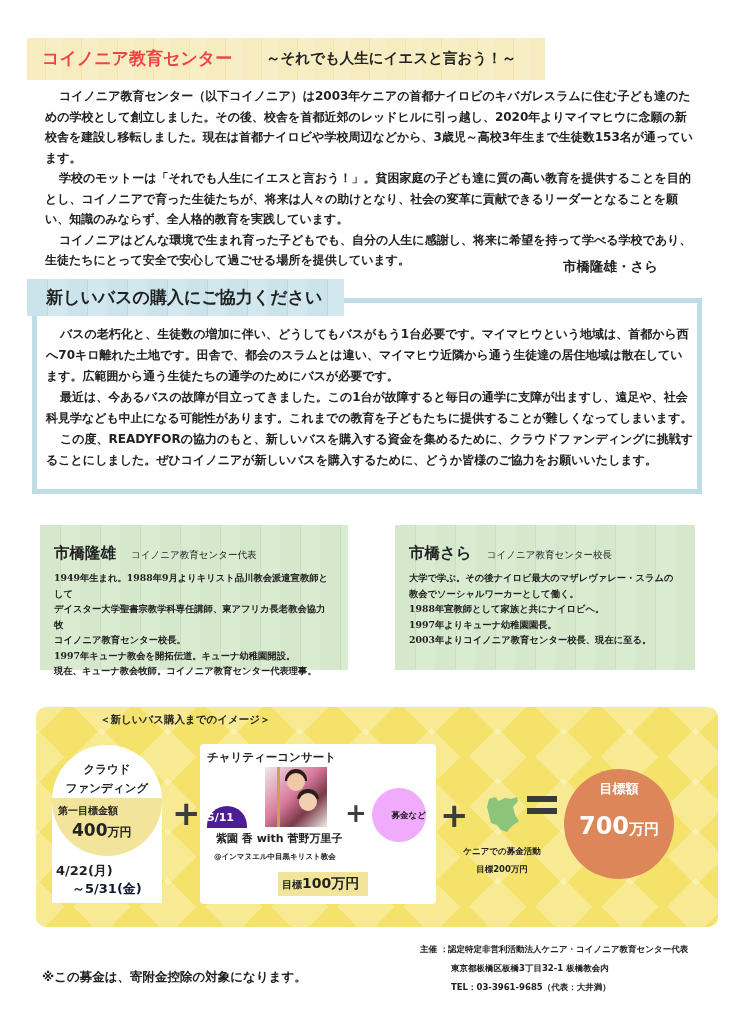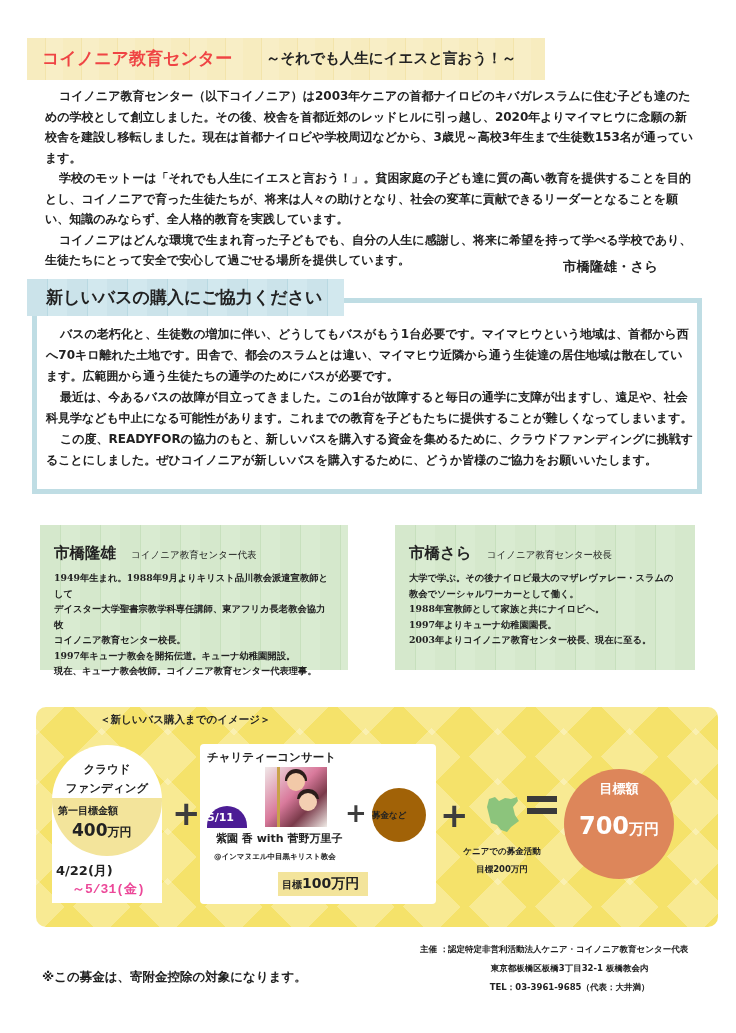--- a/index.html
+++ b/index.html
@@ -70,21 +70,21 @@
   }
   .cf-title { left: 52px; top: 760px; width: 110px; text-align: center; font-size: 11.5px; font-weight: bold; line-height: 19px; color: #222; }
   .cf-circle {
     left: 52px; top: 798px; width: 110px; height: 58px;
     background: #f3e49b; border-radius: 0 0 55px 55px;
   }
   .cf-goal-label { left: 58px; top: 804px; font-size: 10px; font-weight: bold; color: #222; }
   .cf-goal-amt { left: 72px; top: 820px; font-size: 17px; font-weight: bold; color: #222; white-space: nowrap; }
   .cf-goal-amt .unit { font-size: 12px; }
   .cf-date1 { left: 56px; top: 862px; font-size: 13px; font-weight: bold; color: #222; }
-  .cf-date2 { left: 72px; top: 880px; font-size: 13px; font-weight: bold; color: #ec4899; font-family: Liberation Mono, monospace; }
+  .cf-date2 { left: 72px; top: 880px; font-size: 13px; font-weight: bold; color: #0f172a; }
 
   .plus { font-size: 34px; font-weight: bold; color: #3d3d3d; line-height: 1; }
   .plus1 { left: 172px; top: 796px; }
   .plus2 { left: 345px; top: 800px; font-size: 26px; }
   .plus3 { left: 440px; top: 798px; }
   .equals { left: 527px; top: 796px; width: 30px; }
   .equals span { display: block; height: 6px; background: #3a3a3a; margin-bottom: 6px; }
 
   .concert-card { left: 200px; top: 744px; width: 236px; height: 160px; background: #fff; border-radius: 4px; }
   .concert-title { left: 207px; top: 750px; font-size: 11.5px; font-weight: bold; color: #222; white-space: nowrap; }
@@ -105,42 +105,42 @@
   .performers { left: 216px; top: 831px; font-size: 11px; font-weight: bold; color: #222; white-space: nowrap; }
   .venue { left: 214px; top: 852px; font-size: 7.5px; font-weight: bold; color: #222; white-space: nowrap; }
   .concert-goal {
     left: 278px; top: 872px; width: 90px; height: 24px; background: #f3e49b;
     font-size: 10px; font-weight: bold; color: #222; padding: 3px 4px; white-space: nowrap;
   }
   .concert-goal .num { font-size: 14px; }
 
   .donation-circle {
     left: 372px; top: 788px; width: 54px; height: 54px; border-radius: 50%;
-    background: #a16207; text-align: left; line-height: 54px;
+    background: #f0abfc; text-align: right; line-height: 54px;
     font-size: 8.5px; font-weight: bold; color: #222;
   }
 
   .kenya-map { left: 485px; top: 795px; width: 36px; height: 38px; }
   .kenya-label { left: 452px; top: 846px; width: 100px; text-align: center; font-size: 8.5px; font-weight: bold; color: #222; }
   .kenya-goal { left: 452px; top: 864px; width: 100px; text-align: center; font-size: 8.5px; font-weight: bold; color: #222; }
 
   .target-circle {
     left: 564px; top: 769px; width: 110px; height: 110px; border-radius: 50%;
     background: #dd865a;
   }
   .target-label { left: 564px; top: 780px; width: 110px; text-align: center; font-size: 13px; font-weight: bold; color: #fff; }
   .target-amt { left: 564px; top: 812px; width: 110px; text-align: center; font-size: 24px; font-weight: bold; color: #fff; white-space: nowrap; }
   .target-amt .unit { font-size: 15px; }
 
   
   .footnote { left: 42px; top: 969px; font-size: 12.5px; font-weight: bold; color: #222; white-space: nowrap; }
   .org { left: 420px; top: 940px; font-size: 8.5px; font-weight: bold; color: #222; line-height: 19px; }
   .org .row { white-space: nowrap; }
   .org .lbl { display: inline-block; width: 28px; }
-  .org .indent { padding-left: 31px; text-align: center; }
+  .org .indent { padding-left: 31px; }
 </style>
 </head>
 <body>
 
 <div class="abs h1-band"></div>
 <div class="abs h1-title">コイノニア教育センター</div>
 <div class="abs h1-sub">～それでも人生にイエスと言おう！～</div>
 
 <div class="abs body1">
   <p class="ind">コイノニア教育センター（以下コイノニア）は2003年ケニアの首都ナイロビのキバガレスラムに住む子ども達のための学校として創立しました。その後、校舎を首都近郊のレッドヒルに引っ越し、2020年よりマイマヒウに念願の新校舎を建設し移転しました。現在は首都ナイロビや学校周辺などから、3歳児～高校3年生まで生徒数153名が通っています。</p>

